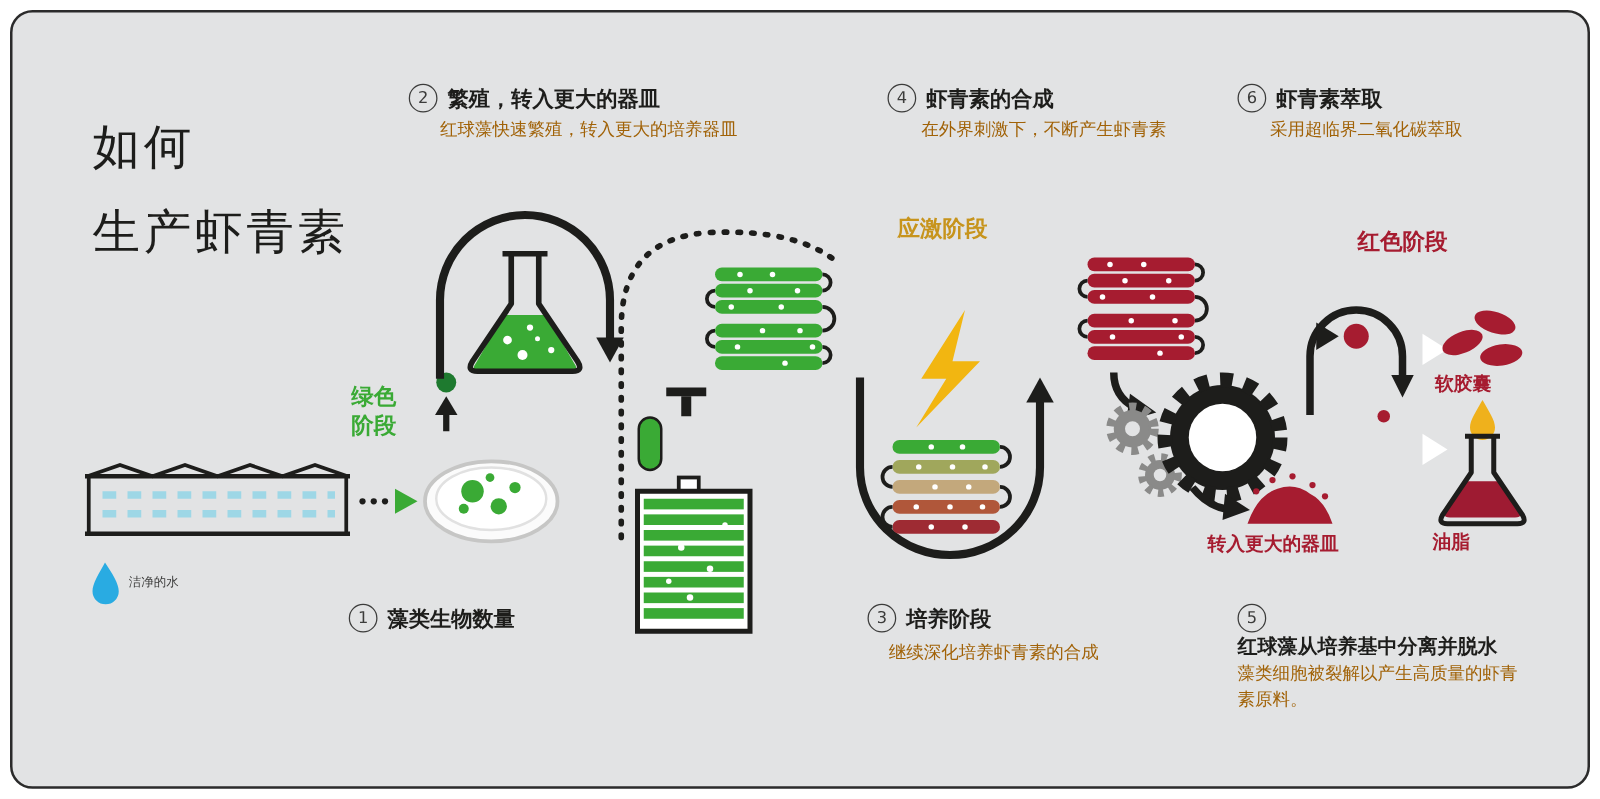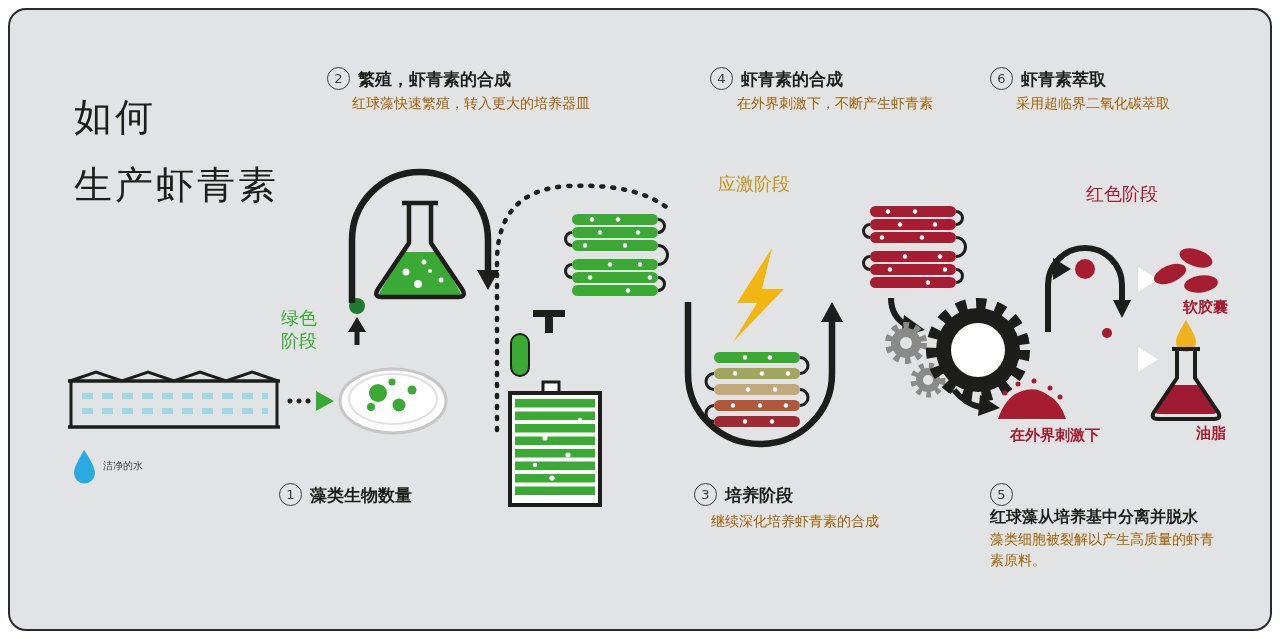--- a/index.html
+++ b/index.html
@@ -9,25 +9,25 @@
     background:var(--background,#e2e3e4);border:2.5px solid #2b2b2b;border-radius:18px}
   svg.art{position:absolute;left:0;top:0;width:1280px;height:639px}
   .abs{position:absolute;white-space:nowrap}
   .wrap{white-space:normal}
   .main-title{font-size:38px;font-weight:400;color:var(--ink,#1d1d1b);letter-spacing:3px}
   .num{width:23px;height:23px;border:1.6px solid #3c3c3b;border-radius:50%;
     display:flex;align-items:center;justify-content:center;font-size:13px;color:#3c3c3b}
   .step-title{font-size:17px;font-weight:700;color:var(--ink,#1d1d1b)}
   .step-title-sm{font-size:16px;font-weight:700;color:var(--ink,#1d1d1b)}
   .step-desc{font-size:14px;color:#a16207}
-  .stage{font-size:18px;font-weight:400;line-height:23px}
+  .stage{font-size:18px;font-weight:700;line-height:23px}
   .stage.green{color:var(--green,#3aaa35)}
   .stage.gold{color:var(--gold,#c7941c)}
   .stage.red{color:var(--dark_red,#a61c30)}
-  .minor{font-size:15px;font-weight:700;color:var(--dark_red,#a61c30);text-align:right}
+  .minor{font-size:15px;font-weight:700;color:var(--dark_red,#a61c30);text-align:left}
   .water-label{font-size:10px;color:#3c3c3b}
   .f-green{fill:var(--green,#3aaa35)}
   .f-red{fill:var(--dark_red,#a61c30)}
   .f-ink{fill:var(--ink,#1d1d1b)}
   .f-bolt{fill:var(--bolt_yellow,#f2b611)}
   .f-water{fill:var(--water_blue,#29abe2)}
   .s-ink{stroke:var(--ink,#1d1d1b);fill:none}
 </style>
 </head>
 <body>
@@ -275,21 +275,21 @@
     <path d="M 1172 385 L 1157 408 Q 1153 414 1160 414 L 1212 414 Q 1219 414 1215 408 L 1200 385 Z" fill="#9e1b32"></path>
     <path d="M 1177 350 L 1177 378 L 1154 412 Q 1150 419 1158 419 L 1214 419 Q 1222 419 1218 412 L 1195 378 L 1195 350" class="s-ink" stroke-width="4" stroke-linejoin="round"></path>
     <line x1="1172" y1="349" x2="1200" y2="349" class="s-ink" stroke-width="4"></line>
   </g>
 </svg>
 
 <div class="abs main-title" style="left:74px;top:92px">如何</div>
 <div class="abs main-title" style="left:74px;top:160px">生产虾青素</div>
 
 <div class="abs num" style="left:327px;top:67px">2</div>
-<div class="abs step-title" style="left:358px;top:68px">繁殖，虾青素的合成</div>
+<div class="abs step-title" style="left:358px;top:68px">繁殖，转入更大的器皿</div>
 <div class="abs step-desc" style="left:352px;top:95px">红球藻快速繁殖，转入更大的培养器皿</div>
 
 <div class="abs num" style="left:710px;top:67px">4</div>
 <div class="abs step-title" style="left:741px;top:68px">虾青素的合成</div>
 <div class="abs step-desc" style="left:737px;top:95px">在外界刺激下，不断产生虾青素</div>
 
 <div class="abs num" style="left:990px;top:67px">6</div>
 <div class="abs step-title" style="left:1021px;top:68px">虾青素萃取</div>
 <div class="abs step-desc" style="left:1016px;top:95px">采用超临界二氧化碳萃取</div>
 
@@ -305,15 +305,15 @@
 <div class="abs step-desc wrap" style="left:990px;top:529px;width:226px;line-height:1.5">藻类细胞被裂解以产生高质量的虾青素原料。</div>
 
 <div class="abs stage green" style="left:281px;top:306px">
   <div>绿色</div>
   <div>阶段</div>
 </div>
 <div class="abs stage gold" style="left:718px;top:172px">应激阶段</div>
 <div class="abs stage red" style="left:1086px;top:182px">红色阶段</div>
 
 <div class="abs water-label" style="left:103px;top:459px">洁净的水</div>
-<div class="abs minor" style="left:966px;top:426px;width:134px">在外界刺激下</div>
+<div class="abs minor" style="left:966px;top:426px;width:134px">转入更大的器皿</div>
 <div class="abs minor" style="left:1148px;top:298px;width:80px">软胶囊</div>
 <div class="abs minor" style="left:1146px;top:424px;width:80px">油脂</div>
 
 </body></html>

